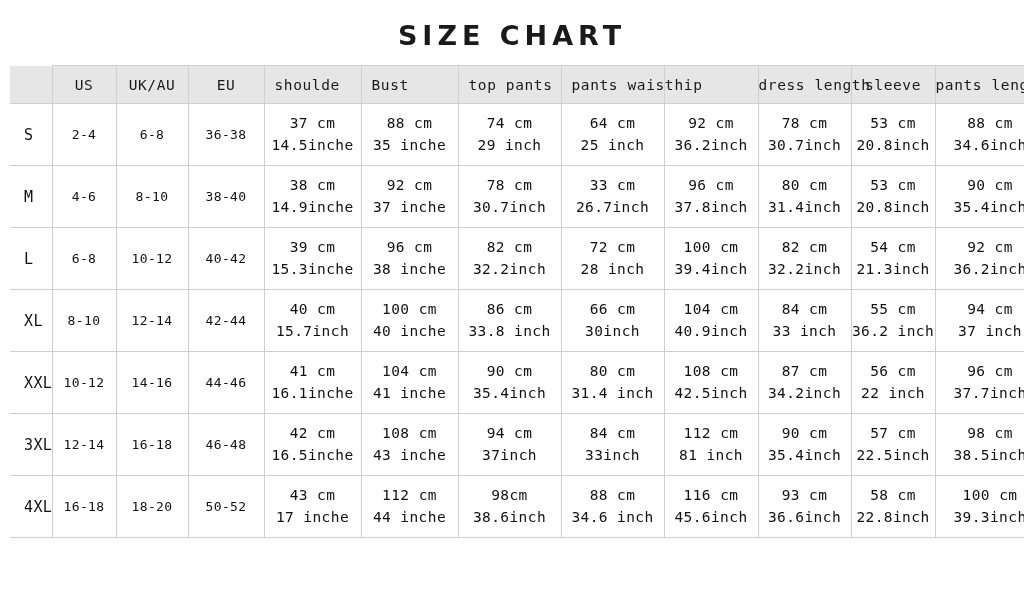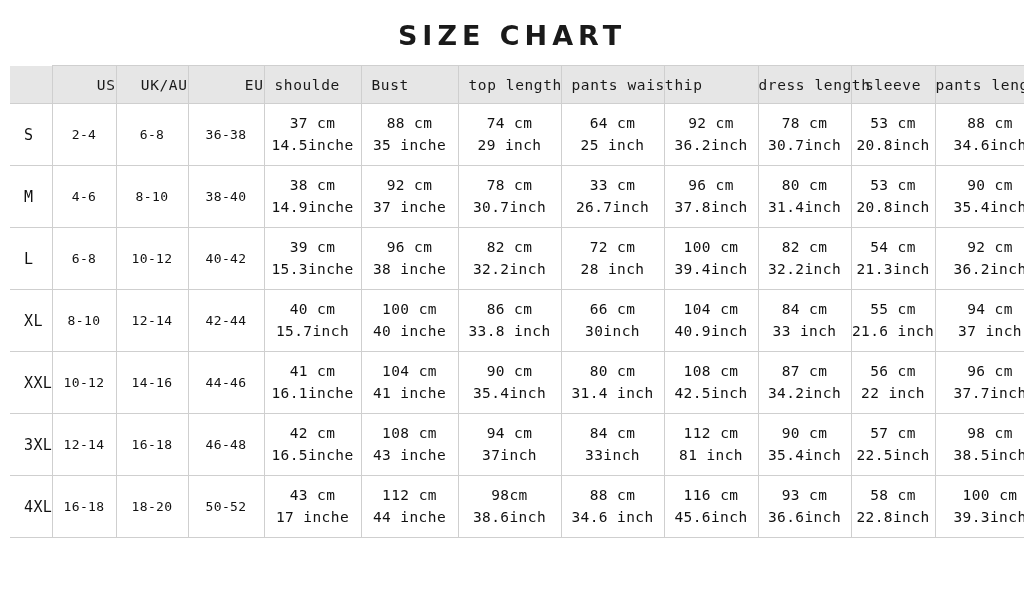--- a/index.html
+++ b/index.html
@@ -101,21 +101,21 @@
   col.c-pantslen { width: 110px; }
 
   thead th.h-shoulder,
   thead th.h-bust,
   thead th.h-topwaist,
   thead th.h-pantswaist,
   thead th.h-hip {
     text-align: left;
     padding-left: 10px;
   }
-  thead th.h-us, thead th.h-ukau, thead th.h-eu { text-align: right; }
+  thead th.h-us, thead th.h-ukau, thead th.h-eu { text-align: center; }
 </style>
 </head>
 <body>
 
 <div class="page">
 
   <div class="chart-title">SIZE CHART</div>
 
   <table class="size-chart">
     <colgroup>
@@ -133,21 +133,21 @@
         <col class="c-pantslen">
     </colgroup>
     <thead>
       <tr>
         <th class="blank-head"></th>
         <th class="h-us">US</th>
         <th class="h-ukau">UK/AU</th>
         <th class="h-eu">EU</th>
         <th class="h-shoulder">shoulde</th>
         <th class="h-bust">Bust</th>
-        <th class="h-topwaist">top length</th>
+        <th class="h-topwaist">top pants</th>
         <th class="h-pantswaist">pants waist</th>
         <th class="h-hip">hip</th>
         <th>dress length</th>
         <th>sleeve</th>
         <th>pants length</th>
       </tr>
     </thead>
     <tbody>
 
       <tr>
@@ -352,21 +352,21 @@
           </td>
         <td>
             <div class="cell-two">
               <span class="l1">84 cm</span>
               <span class="l2">33 inch</span>
             </div>
           </td>
         <td>
             <div class="cell-two">
               <span class="l1">55 cm</span>
-              <span class="l2">21.6 inch</span>
+              <span class="l2">36.2 inch</span>
             </div>
           </td>
         <td>
             <div class="cell-two">
               <span class="l1">94 cm</span>
               <span class="l2">37 inch</span>
             </div>
           </td>
       </tr>
 

